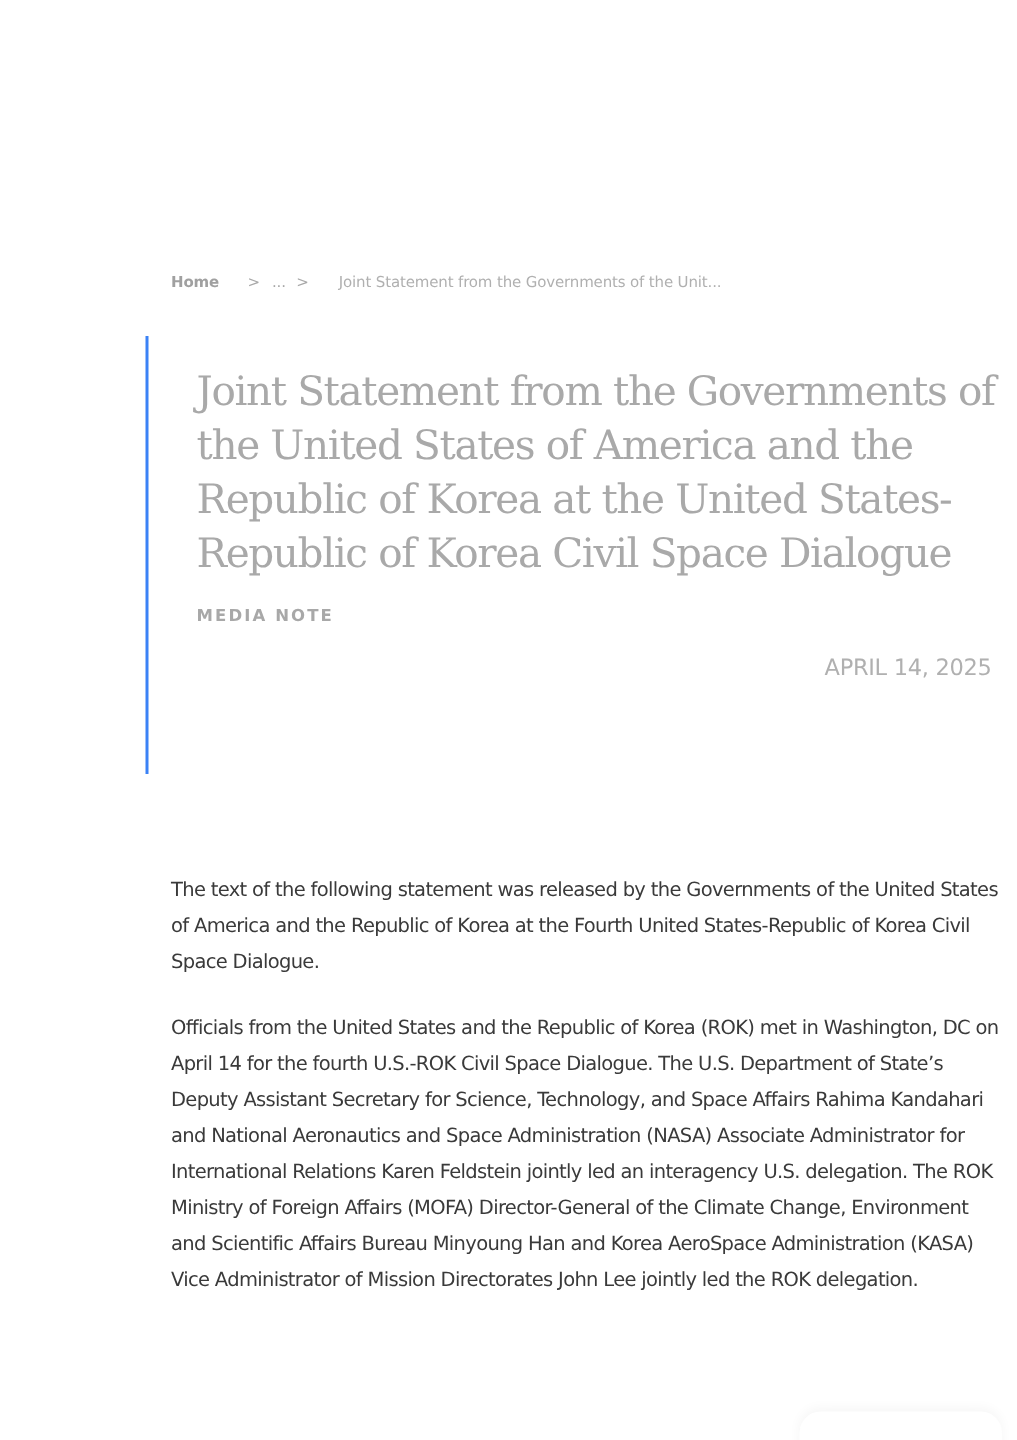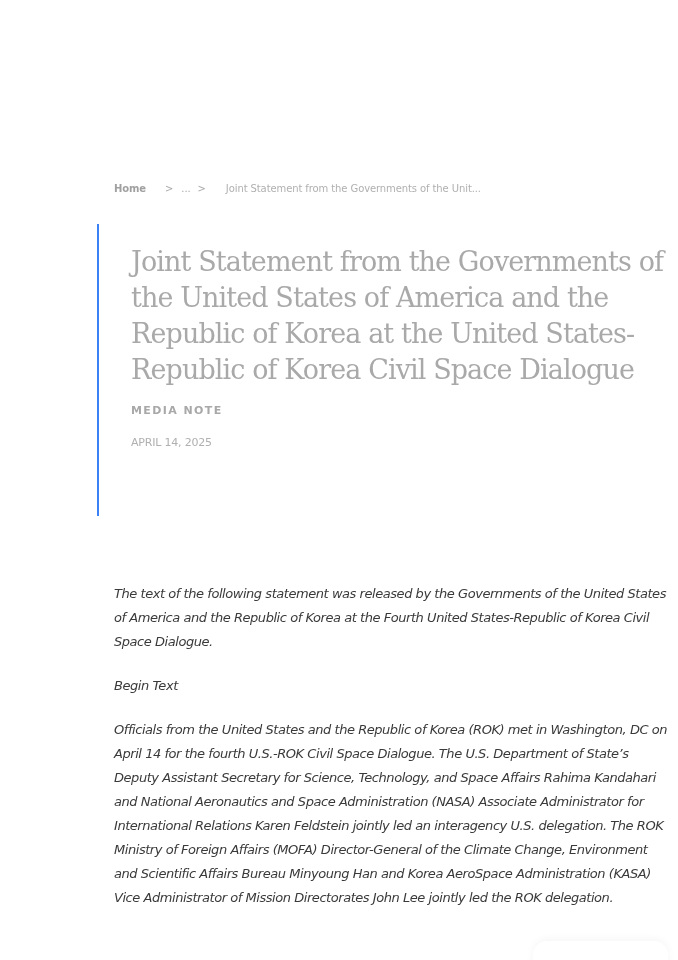--- a/index.html
+++ b/index.html
@@ -61,36 +61,37 @@
     .meta-office {
       margin-top: 20px;
       font-size: 11px;
       font-weight: bold;
       letter-spacing: 1.4px;
       color: #a8a8a8;
       text-transform: uppercase;
     }
     .meta-date {
       margin-top: 19px;
-      font-size: 11px;
+      font-size: 15px;
       color: #b0b0b0;
       letter-spacing: -0.2px;
+      text-align: right;
     }
 
     .body-text {
       position: absolute;
       left: 50px;
       top: 518px;
       width: 590px;
       font-size: 13px;
       line-height: 24px;
       color: #3a3a3a;
       letter-spacing: -0.45px;
     }
-    .body-text p { margin-bottom: 20px; font-style: italic; }
+    .body-text p { margin-bottom: 20px; }
     .body-text p.italic { font-style: italic; }
 
     .floating-widget {
       position: absolute;
       left: 485px;
       top: 893px;
       width: 135px;
       height: 90px;
       background: #ffffff;
       border-radius: 14px;
@@ -105,17 +106,16 @@
 </nav>
 
 <header class="header-block">
   <h1 class="title">Joint Statement from the Governments of the United States of America and the Republic of Korea at the United States-Republic of Korea Civil Space Dialogue</h1>
   <div class="meta-type">MEDIA NOTE</div>
   <div class="meta-date">APRIL 14, 2025</div>
 </header>
 
 <main class="body-text">
   <p>The text of the following statement was released by the Governments of the United States of America and the Republic of Korea at the Fourth United States-Republic of Korea Civil Space Dialogue.</p>
-  <p class="italic">Begin Text</p>
   <p>Officials from the United States and the Republic of Korea (ROK) met in Washington, DC on April 14 for the fourth U.S.-ROK Civil Space Dialogue.  The U.S. Department of State’s Deputy Assistant Secretary for Science, Technology, and Space Affairs Rahima Kandahari and National Aeronautics and Space Administration (NASA) Associate Administrator for International Relations Karen Feldstein jointly led an interagency U.S. delegation.  The ROK Ministry of Foreign Affairs (MOFA) Director-General of the Climate Change, Environment and Scientific Affairs Bureau Minyoung Han and Korea AeroSpace Administration (KASA) Vice Administrator of Mission Directorates John Lee jointly led the ROK delegation.</p>
 </main>
 
 <div class="floating-widget"></div>
 
 </body></html>

